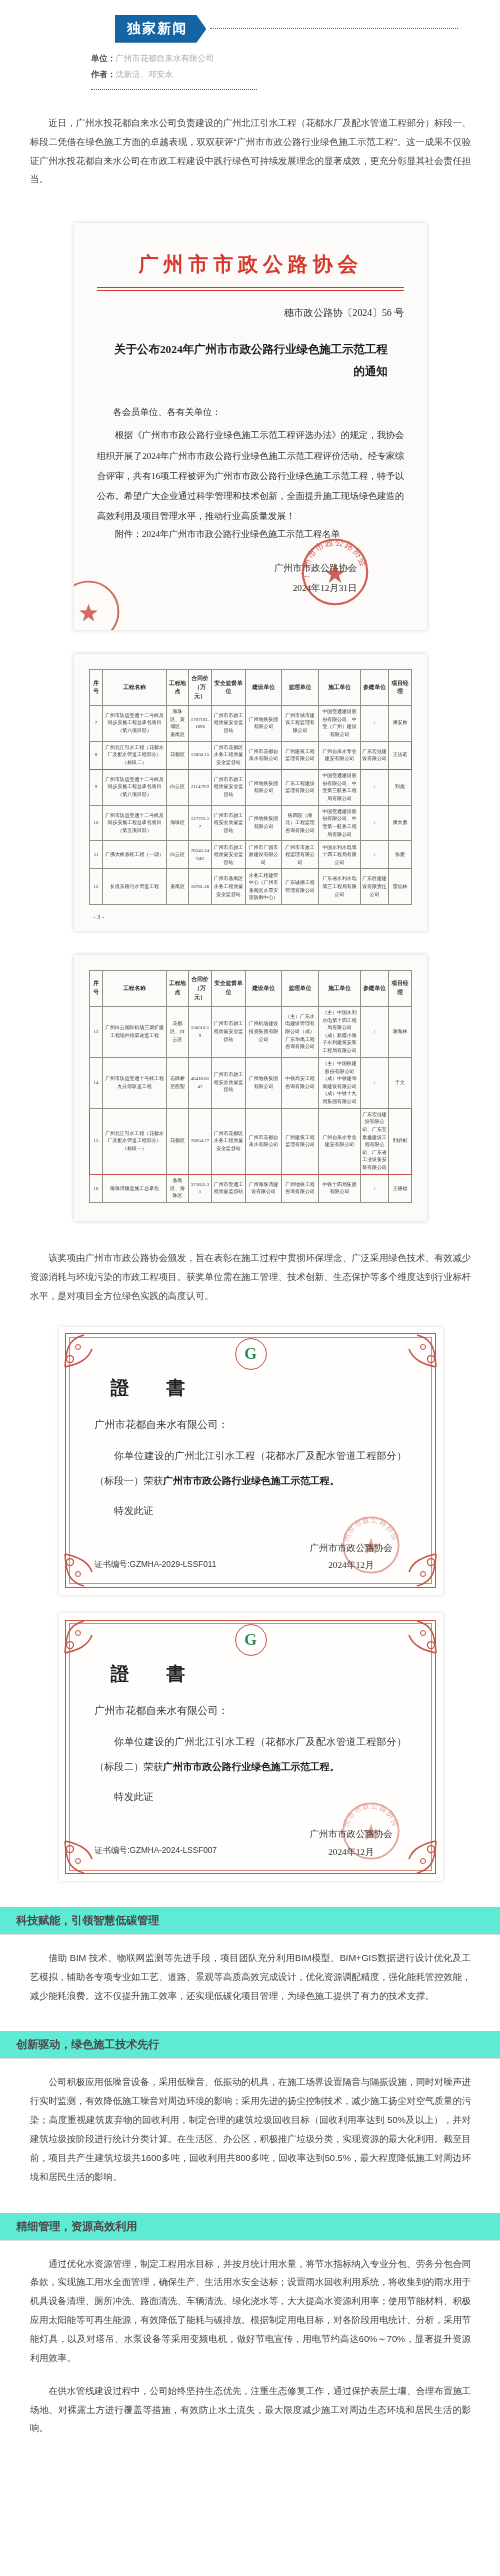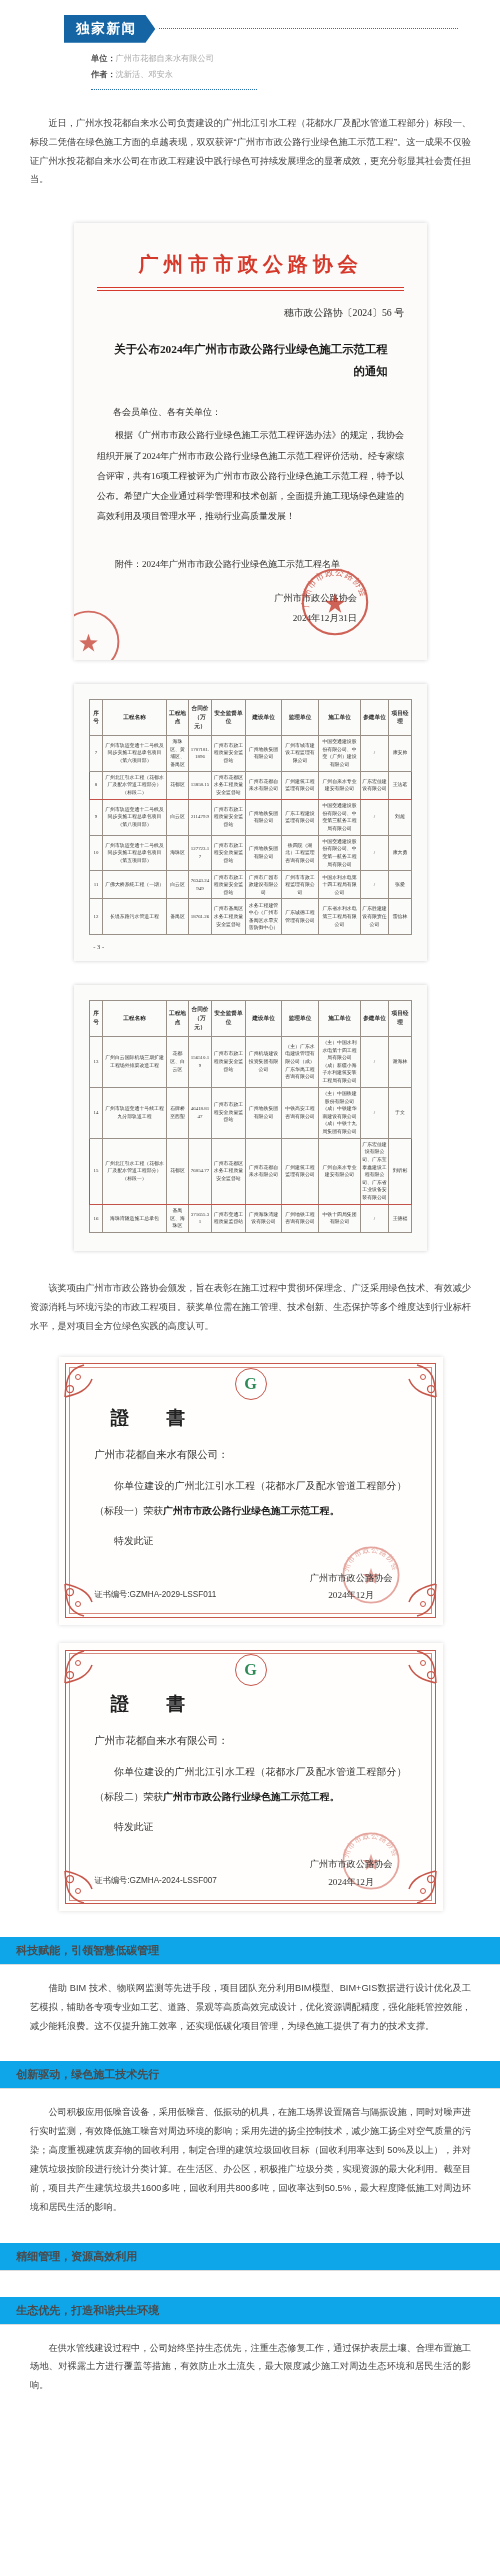--- a/index.html
+++ b/index.html
@@ -1,20 +1,20 @@
 <!DOCTYPE html>
 <html style="font-size:8.7px"><head>
 <meta charset="utf-8">
 <style>
   * { margin:0; padding:0; box-sizing:border-box; }
   body { background:#ffffff; font-family:"Liberation Sans", sans-serif; }
   .page { width:501px; height:2576px; overflow:hidden; background:#fff; position:relative; }
 
   
-  .badge-row { display:flex; align-items:center; margin:15px 43px 0 64px; }
+  .badge-row { display:flex; align-items:center; margin:15px 43px 0 115px; }
   .news-badge { background:#1565a5; color:#fff; font-size:13.6px; font-weight:bold; letter-spacing:1.6px;
     padding:4.9px 18.5px 4.9px 12px; clip-path:polygon(0 0, calc(100% - 9.8px) 0, 100% 50%, calc(100% - 9.8px) 100%, 0 100%); }
   .badge-dots { flex:1; border-top:1.1px dotted #2f72b2; margin-left:3.3px; }
 
   .meta { margin:8.7px 0 0 91px; font-size:8.2px; line-height:1.95; }
   .meta .lbl { font-weight:bold; color:#4f4f4f; }
   .meta .val { color:#a9a9a9; }
   .meta-divider { width:166px; margin:5.4px 0 0 91px; border-bottom:1.1px dotted #2c6fad; }
 
   
@@ -24,21 +24,21 @@
   .scan-page { width:353px; margin:34px auto 0 auto; background:#fcfbf9; box-shadow:0 0 4.3px rgba(0,0,0,0.18);
     position:relative; overflow:hidden; font-family:"Liberation Serif", serif; }
   .notice { padding:28px 23px 32px 23px; }
   .notice-letterhead { text-align:center; color:#d5392b; font-size:20px; font-weight:bold; letter-spacing:4.9px; }
   .notice-rule { margin-top:8.7px; border-top:1.6px solid #d5392b; }
   .notice-rule2 { margin-top:1.6px; border-top:0.5px solid #d5392b; }
   .notice-docno { margin-top:16.3px; text-align:right; padding-left:60px; font-size:9.8px; color:#2e2e2e; }
   .notice-title { margin:19.6px 16.3px 0 16.3px; text-align:right; font-size:11.4px; font-weight:bold; color:#1d1d1d; line-height:1.9; }
   .notice-salutation { margin-top:20.7px; font-size:9px; color:#2c2c2c; line-height:2.2;margin-left:16px; }
   .notice-body { margin-top:2.2px; font-size:9px; color:#2c2c2c; line-height:2.25; text-align:justify; text-indent:2em; }
-  .notice-attachment { margin-top:31px; font-size:9px; color:#2c2c2c; text-indent:2em; }
+  .notice-attachment { margin-top:1px; font-size:9px; color:#2c2c2c; text-indent:2em; }
   .notice-sign { margin-top:18.5px; position:relative; text-align:right; padding-right:47px; font-size:9.2px; color:#2c2c2c; line-height:2.1; }
   .seal { position:absolute; }
   .seal-main { width:70px; height:70px; right:34px; top:-22px; opacity:0.8; }
   .seal-corner { width:65px; height:65px; left:-18.5px; bottom:-14px; opacity:0.75; position:absolute; }
 
   
   .table-page { width:353px; margin:24px auto 0 auto; background:#fbfbfa; box-shadow:0 0 3.8px rgba(0,0,0,0.2);
     padding:15px 15px 9.8px 15px; font-family:"Liberation Serif", serif; }
   .award-table { width:100%; border-collapse:collapse; table-layout:fixed; font-size:4.9px; color:#333; }
   .award-table th, .award-table td { border:0.5px solid #999089; padding:2.2px 1.1px; text-align:center; vertical-align:middle; line-height:1.55; word-break:break-all; }
@@ -65,21 +65,21 @@
   .cert-addressee { margin-top:18.5px; font-size:10.3px; color:#333; }
   .cert-body { margin-top:12px; font-size:9.8px; color:#333; line-height:2.55; text-align:justify; text-indent:2em; }
   .cert-body b { color:#1d1d1d; }
   .cert-grant { margin-top:11px; font-size:9.8px; color:#333; text-indent:2em; }
   .cert-footer { margin-top:22px; display:flex; justify-content:space-between; align-items:flex-end; position:relative; min-height:35px; }
   .cert-number { font-family:"Liberation Sans", sans-serif; font-size:8.2px; color:#3a3a3a; margin-bottom:5.4px; }
   .cert-issuer-block { text-align:center; font-size:9.2px; color:#333; line-height:1.9; padding-right:14px; position:relative; z-index:2; }
   .cert-seal { width:60px; height:60px; right:5.4px; top:-25px; opacity:0.45; z-index:1; }
 
   
-  .section-band { margin-top:26px; background:#0ea5e9; border-bottom:1.6px solid #dcdcdc; padding:6px 0 6px 16.3px;
+  .section-band { margin-top:26px; background:#5eead4; border-bottom:1.6px solid #dcdcdc; padding:6px 0 6px 16.3px;
     font-size:11px; font-weight:bold; color:#4a4a4a; }
   .section-body { margin:14px 30px 0 30px; font-size:9.2px; color:#3f3f3f; line-height:2.05; text-align:justify; text-indent:2em; }
 </style>
 </head>
 <body>
 
 <div class="page">
 
   <div class="badge-row">
     <div class="news-badge">独家新闻</div>
@@ -407,18 +407,18 @@
   </div>
 
 
   <div class="section-band">科技赋能，引领智慧低碳管理</div>
   <p class="section-body">借助 BIM 技术、物联网监测等先进手段，项目团队充分利用BIM模型、BIM+GIS数据进行设计优化及工艺模拟，辅助各专项专业如工艺、道路、景观等高质高效完成设计，优化资源调配精度，强化能耗管控效能，减少能耗浪费。这不仅提升施工效率，还实现低碳化项目管理，为绿色施工提供了有力的技术支撑。</p>
 
   <div class="section-band">创新驱动，绿色施工技术先行</div>
   <p class="section-body">公司积极应用低噪音设备，采用低噪音、低振动的机具，在施工场界设置隔音与隔振设施，同时对噪声进行实时监测，有效降低施工噪音对周边环境的影响；采用先进的扬尘控制技术，减少施工扬尘对空气质量的污染；高度重视建筑废弃物的回收利用，制定合理的建筑垃圾回收目标（回收利用率达到 50%及以上），并对建筑垃圾按阶段进行统计分类计算。在生活区、办公区，积极推广垃圾分类，实现资源的最大化利用。截至目前，项目共产生建筑垃圾共1600多吨，回收利用共800多吨，回收率达到50.5%，最大程度降低施工对周边环境和居民生活的影响。</p>
 
   <div class="section-band">精细管理，资源高效利用</div>
-
-  <div class="section-band">生态优先，打造和谐共生环境</div>
+  <p class="section-body">通过优化水资源管理，制定工程用水目标，并按月统计用水量，将节水指标纳入专业分包、劳务分包合同条款，实现施工用水全面管理，确保生产、生活用水安全达标；设置雨水回收利用系统，将收集到的雨水用于机具设备清理、厕所冲洗、路面清洗、车辆清洗、绿化浇水等，大大提高水资源利用率；使用节能材料、积极应用太阳能等可再生能源，有效降低了能耗与碳排放。根据制定用电目标，对各阶段用电统计、分析，采用节能灯具，以及对塔吊、水泵设备等采用变频电机，做好节电宣传，用电节约高达60%～70%，显著提升资源利用效率。</p>
+
   <p class="section-body">在供水管线建设过程中，公司始终坚持生态优先，注重生态修复工作，通过保护表层土壤、合理布置施工场地、对裸露土方进行覆盖等措施，有效防止水土流失，最大限度减少施工对周边生态环境和居民生活的影响。</p>
 
 </div>
 
 
 </body></html>

